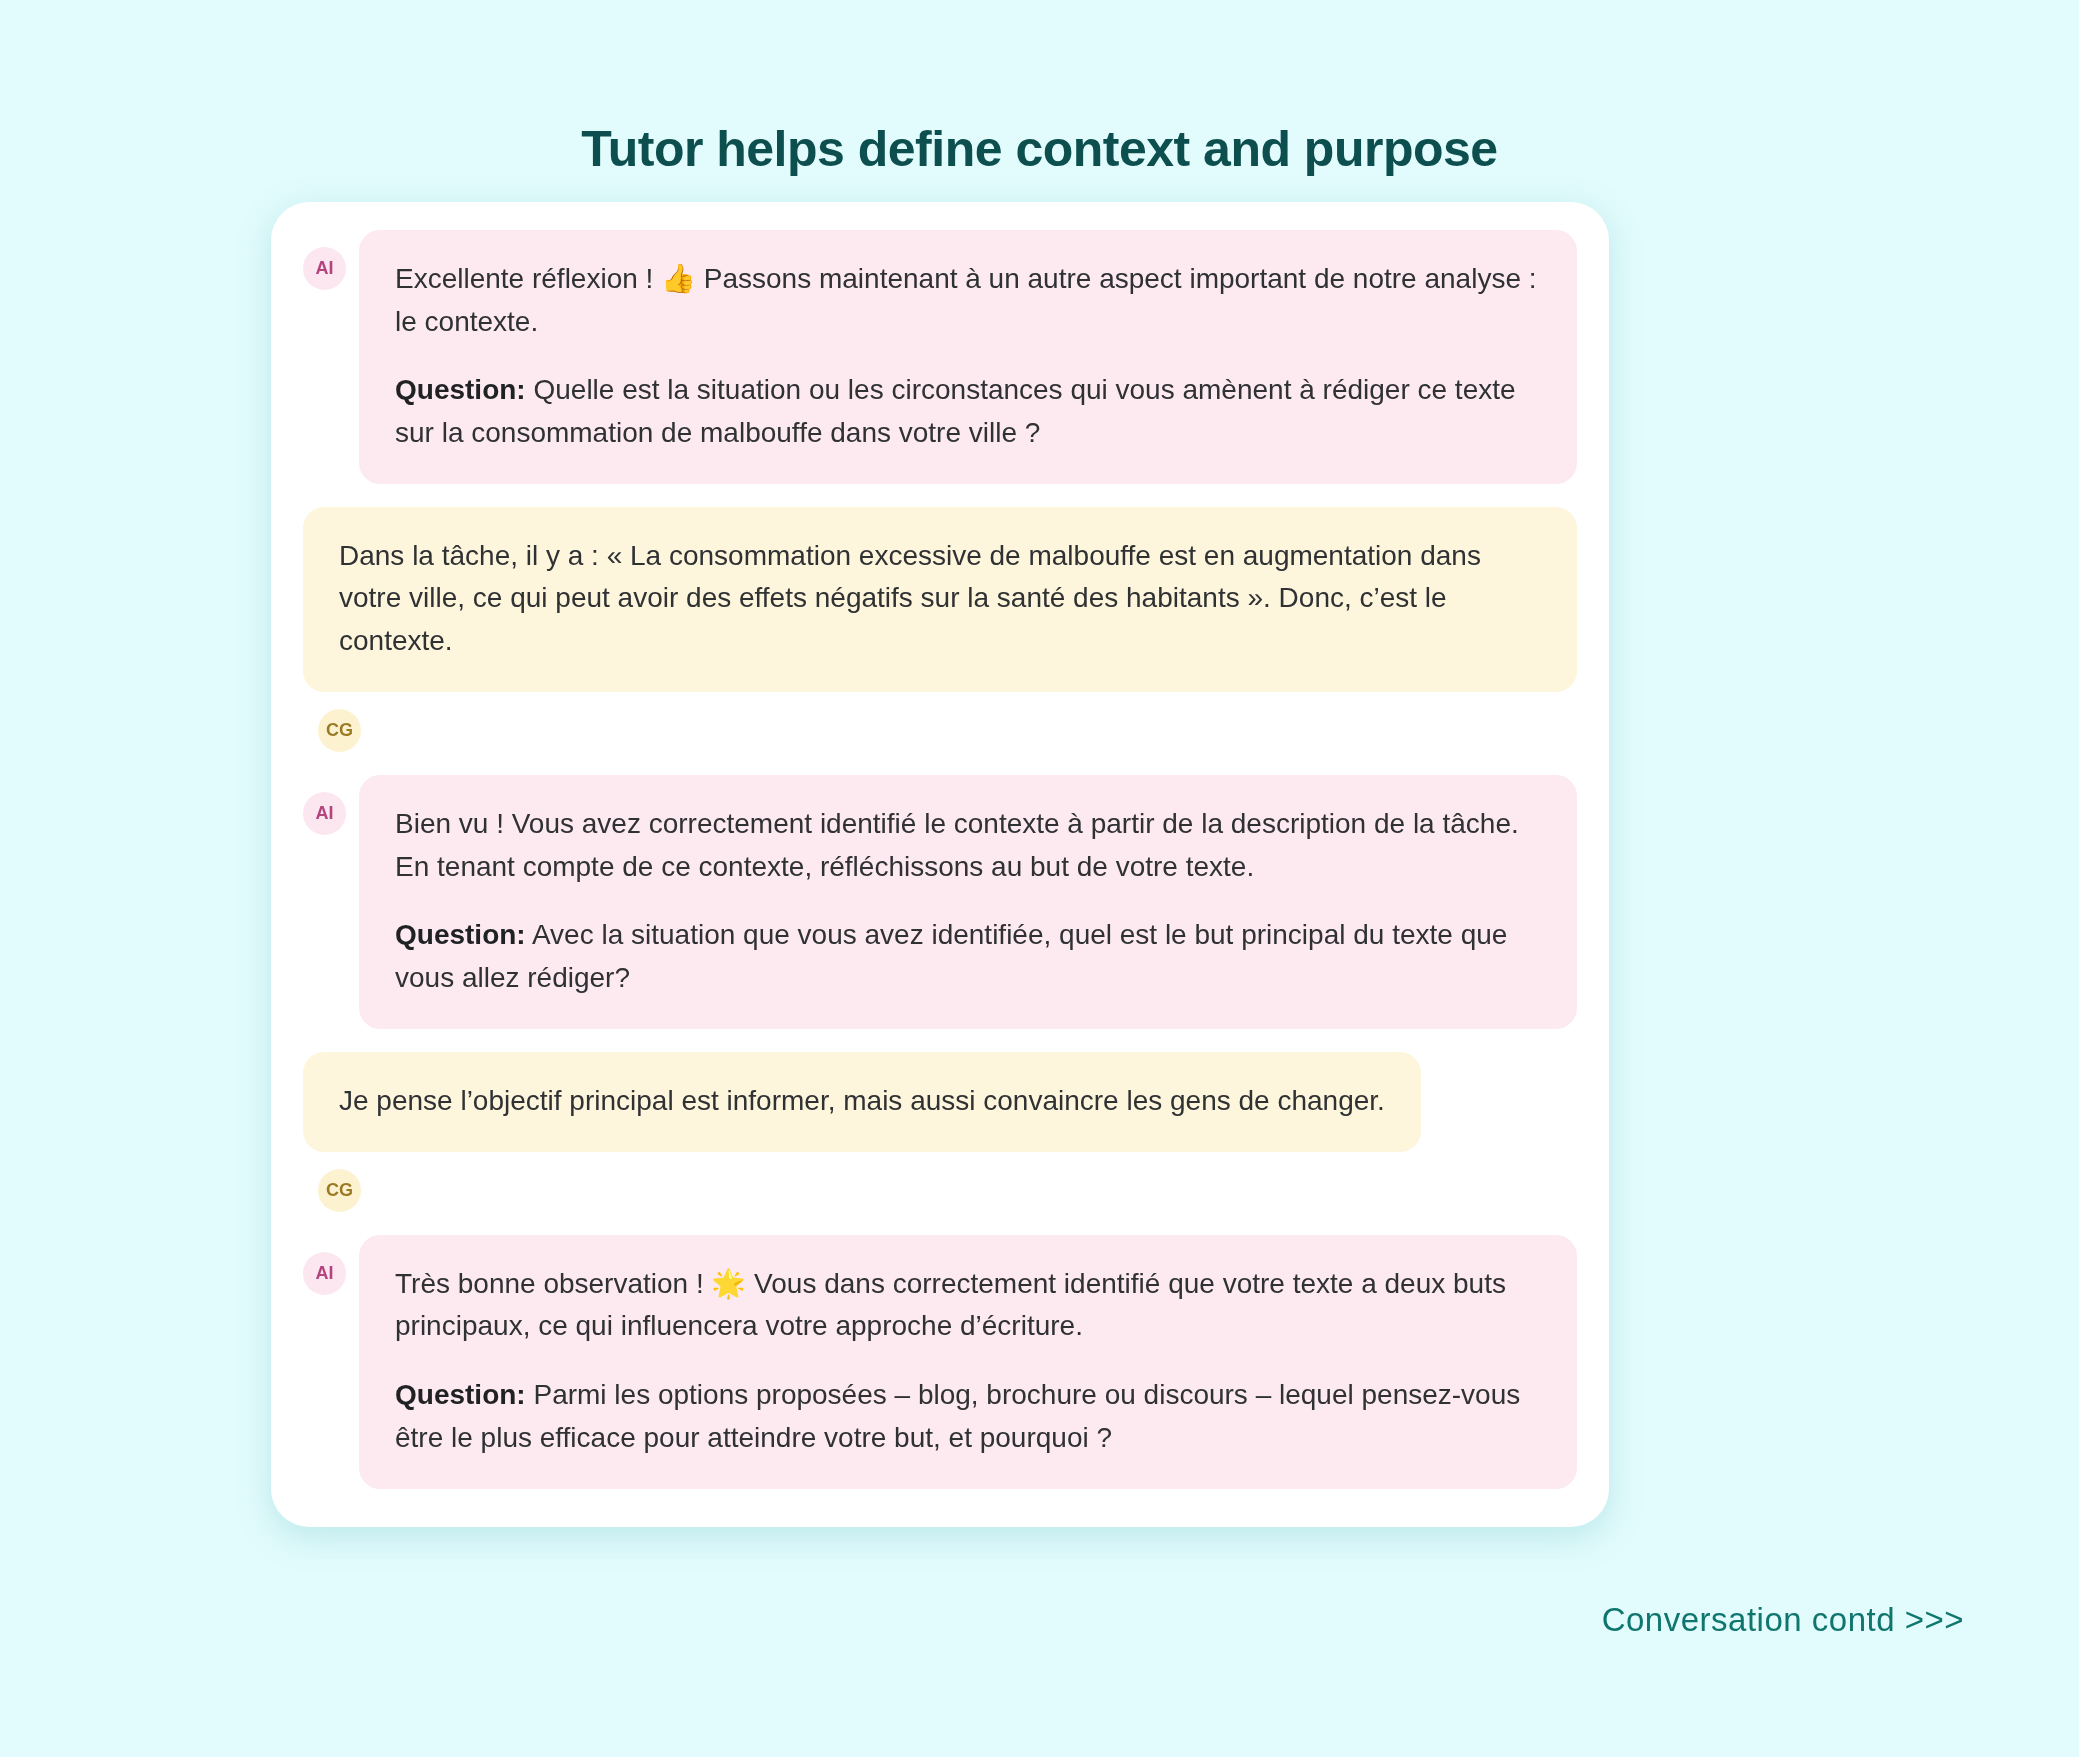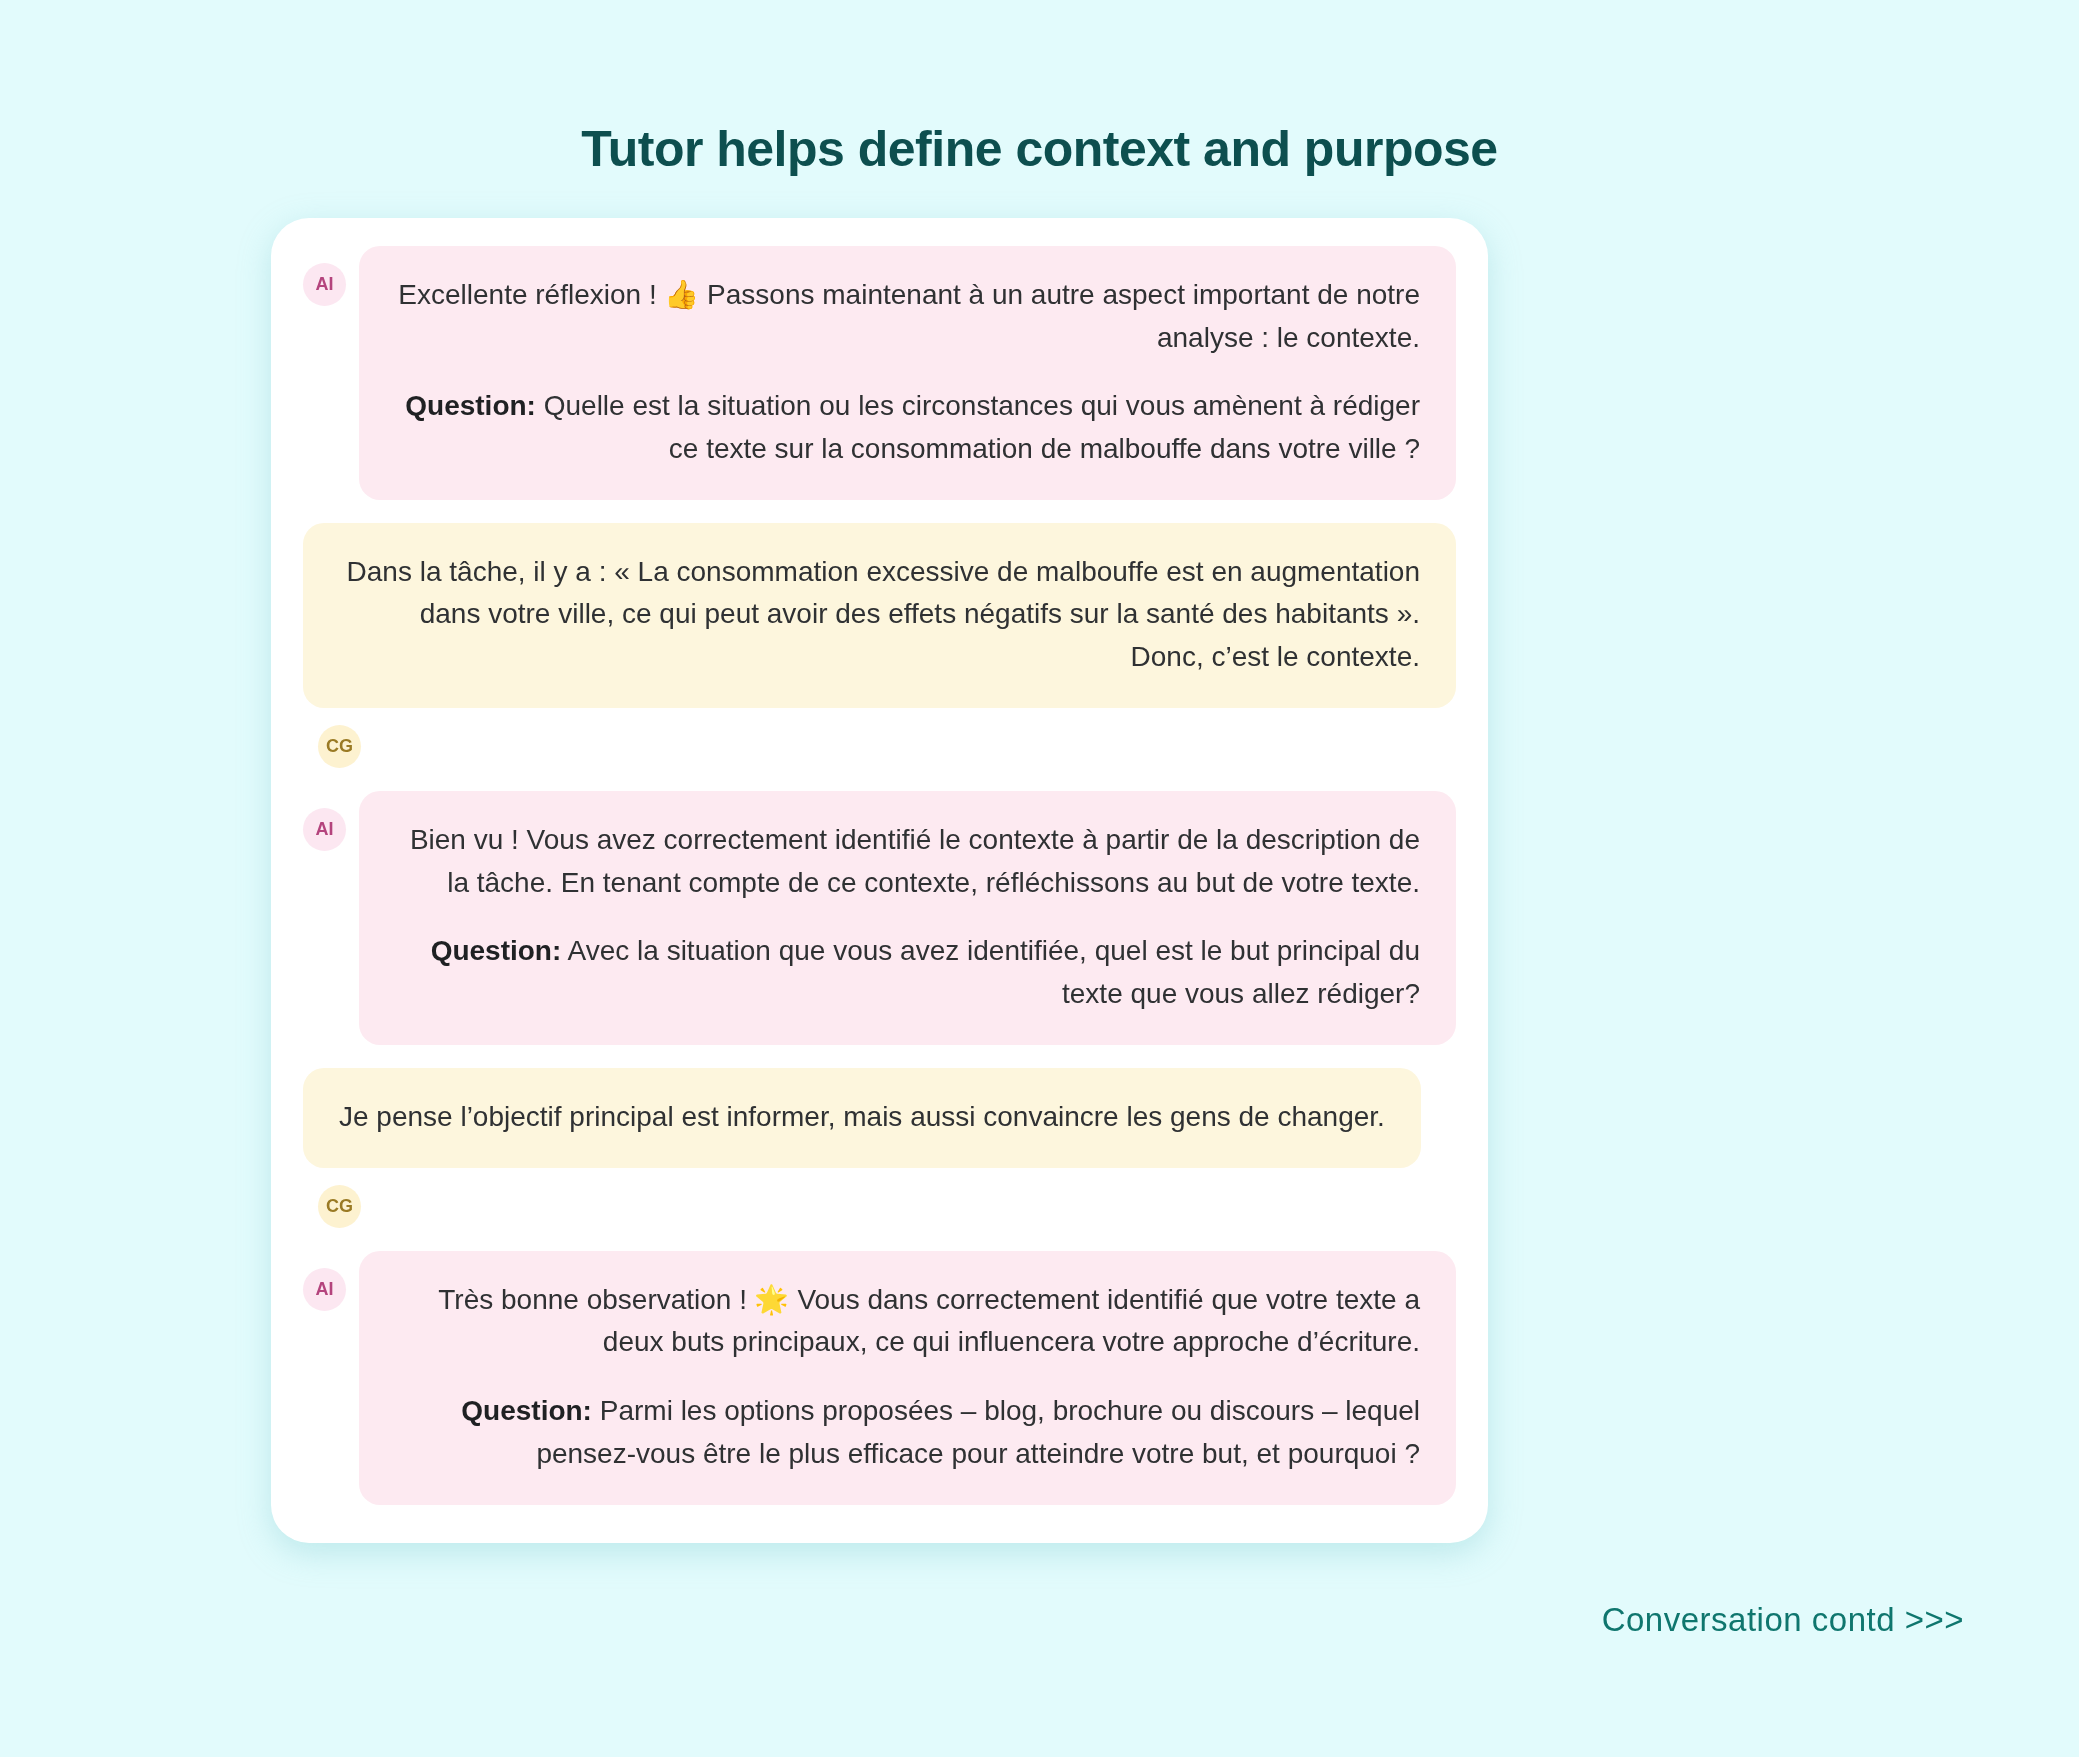--- a/index.html
+++ b/index.html
@@ -26,22 +26,22 @@
     color: #0d4f4f;
     font-size: 50px;
     font-weight: bold;
     letter-spacing: -0.5px;
     margin: 0;
     padding-top: 104px;
   }
   .chat-card {
     position: absolute;
     left: 271px;
-    top: 218px;
-    width: 1217px;
+    top: 202px;
+    width: 1338px;
     background: #ffffff;
     border-radius: 38px;
     box-shadow: 0 9.4px 32px rgba(120, 200, 205, 0.35);
     padding: 28px 32px 38px 32px;
     box-sizing: border-box;
   }
   .msg-row {
     display: flex;
     align-items: flex-start;
     margin-bottom: 22.6px;
@@ -90,21 +90,20 @@
     background: #fdeaf1;
     max-width: 1412px;
     flex: 1 1 auto;
   }
   .bubble.user {
     background: #fdf6dd;
     max-width: 1412px;
   }
   .bubble p {
     margin: 0;
-    text-align: right;
   }
   .bubble p + p {
     margin-top: 26px;
   }
   .q-label {
     font-weight: bold;
     color: #1f2123;
   }
   .contd {
     position: absolute;

